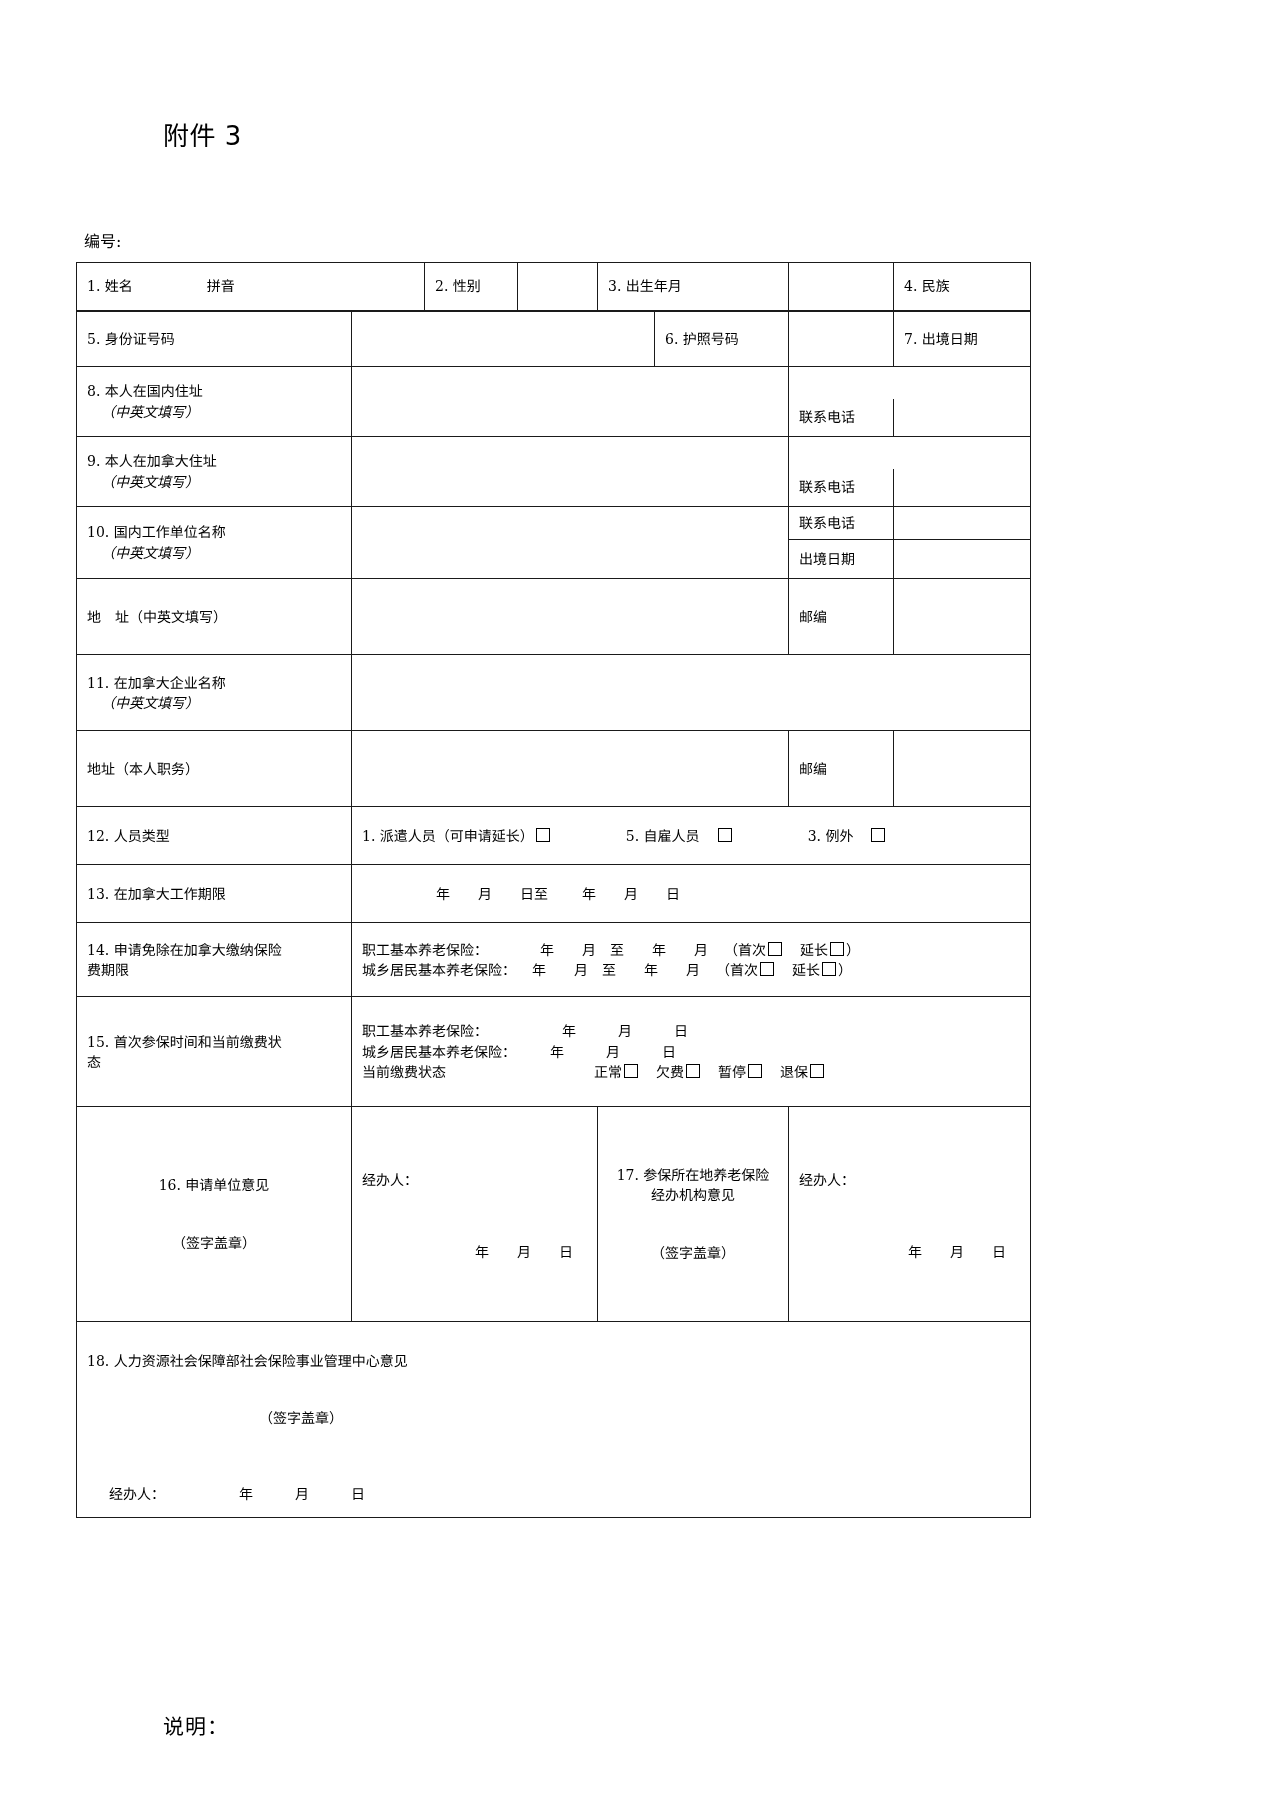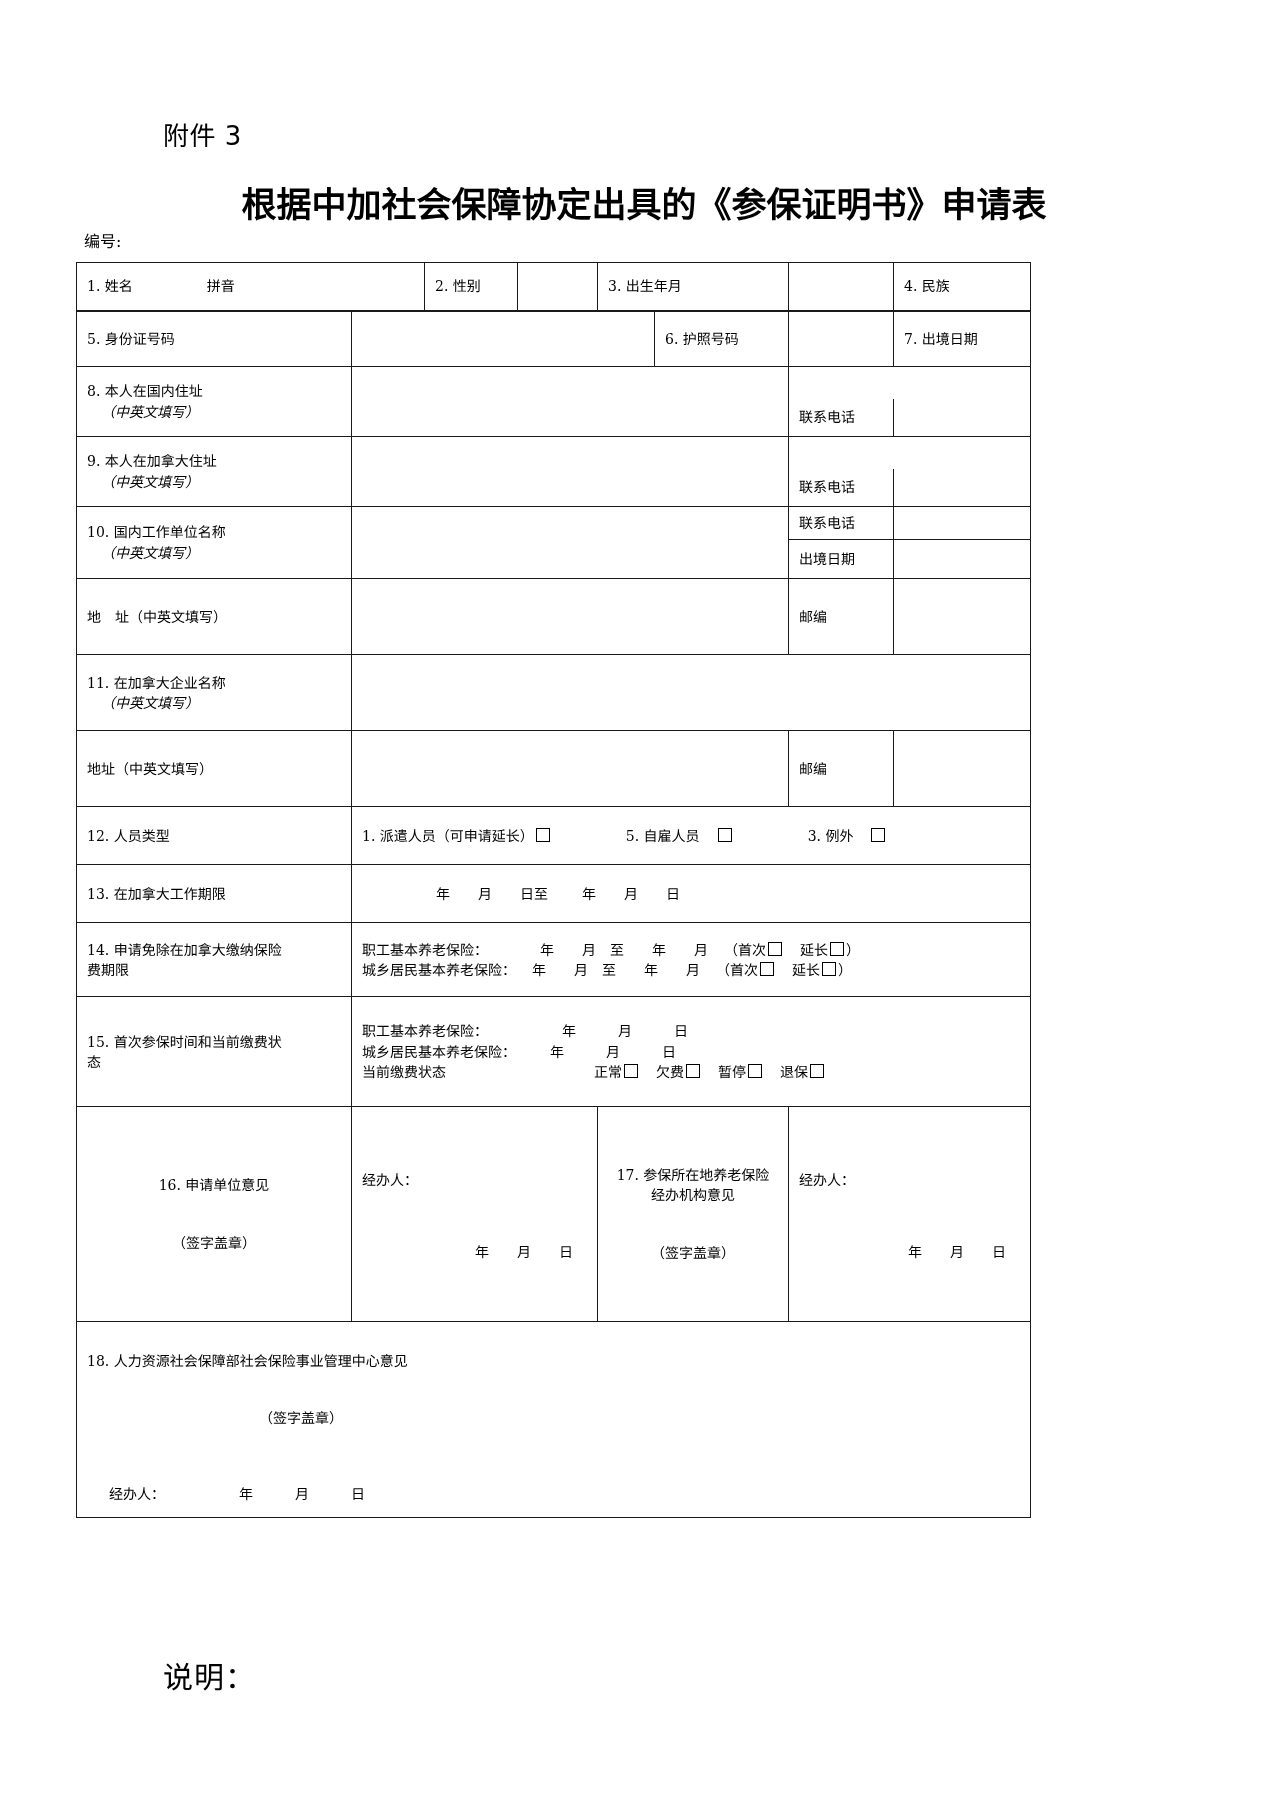--- a/index.html
+++ b/index.html
@@ -97,34 +97,33 @@
   .sp-xl { display:inline-block; width: 74px; }
 
   .opinion-title { text-align:center; line-height:1.8;margin-top:47px; }
   .sig-note { text-align:center; margin-top: 38px; }
   .handler { margin-top: 4px; }
   .date-line { text-align: right; padding-right: 14px; }
 
   .bottom-note {
     position: absolute;
     left: 163px;
-    top: 1653px;
-    font-size: 30px;
+    top: 1710px;
+    font-size: 21px;
     font-family: "DejaVu Sans", "Liberation Sans", sans-serif;
     letter-spacing: 1px;
   }
 </style>
 </head>
 <body>
 
 <div class="page">
 
   <div class="attachment-no">附件 3</div>
 
-  <div class="doc-title">根据中加社会保障协定出具的《参保证明书》申请表</div>
 
   <div class="serial-label">编号:</div>
 
   <div class="form-wrap">
     <table class="form">
       <colgroup>
         <col style="width:275px">
         <col style="width:73px">
         <col style="width:93px">
         <col style="width:80px">
@@ -213,21 +212,21 @@
 
       <tr>
         <td class="vtop cell-two-line" style="height:76px">
           <div>11. 在加拿大企业名称</div>
           <div class="indent1">（中英文填写）</div>
         </td>
         <td colspan="7"></td>
       </tr>
 
       <tr>
-        <td style="height:76px">地址（中英文填写）</td>
+        <td style="height:76px">地址（本人职务）</td>
         <td colspan="5"></td>
         <td>邮编</td>
         <td></td>
       </tr>
 
       <tr>
         <td style="height:58px">12. 人员类型</td>
         <td colspan="7" class="nowrap">
           <span>1. 派遣人员（可申请延长）</span><span class="cb"></span><span class="sp-xl"></span><span>5. 自雇人员</span><span class="sp-s"></span><span class="cb"></span><span class="sp-xl"></span><span>3. 例外</span><span class="sp-s"></span><span class="cb"></span>
         </td>

